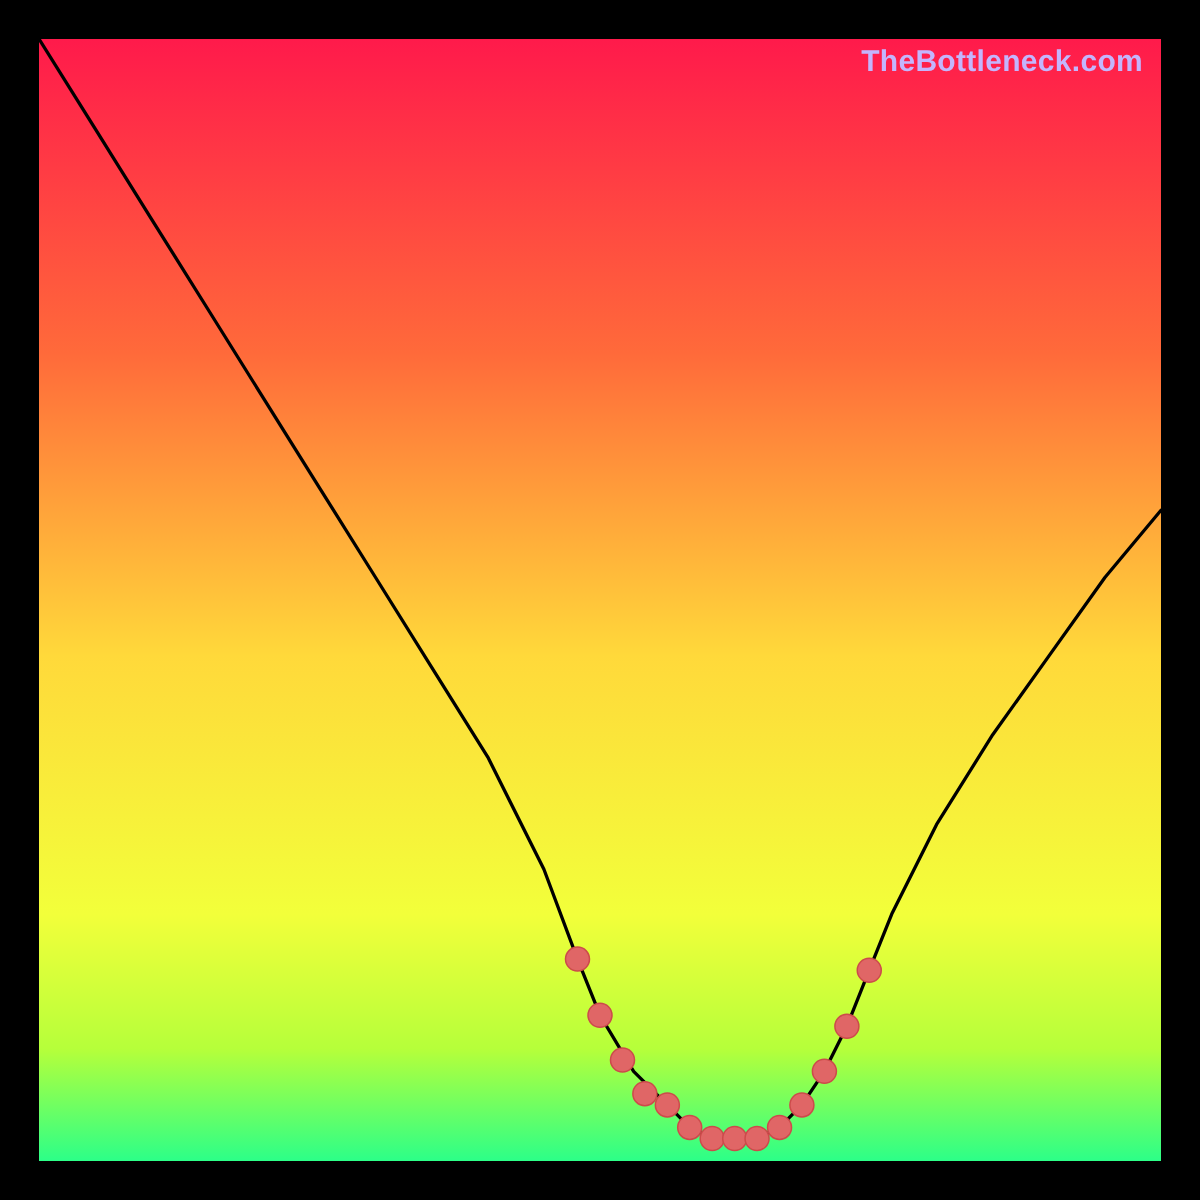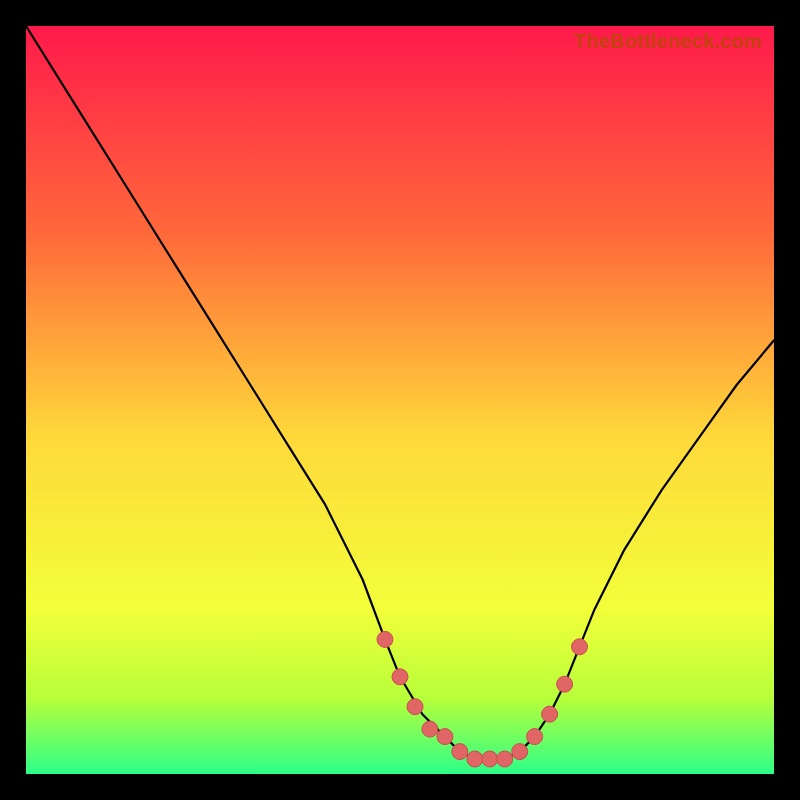--- a/index.html
+++ b/index.html
@@ -23,21 +23,21 @@
     width: 748px;
     height: 748px;
     overflow: hidden;
   }
   .watermark {
     position: absolute;
     top: 4px;
     right: 12px;
     font-size: 20px;
     font-weight: 600;
-    color: #c2410c;
+    color: #c4b5fd;
     letter-spacing: 0.2px;
     user-select: none;
   }
   svg { display: block; }
 </style>
 </head>
 <body>
 
 <div class="frame">
   <div class="plot">

